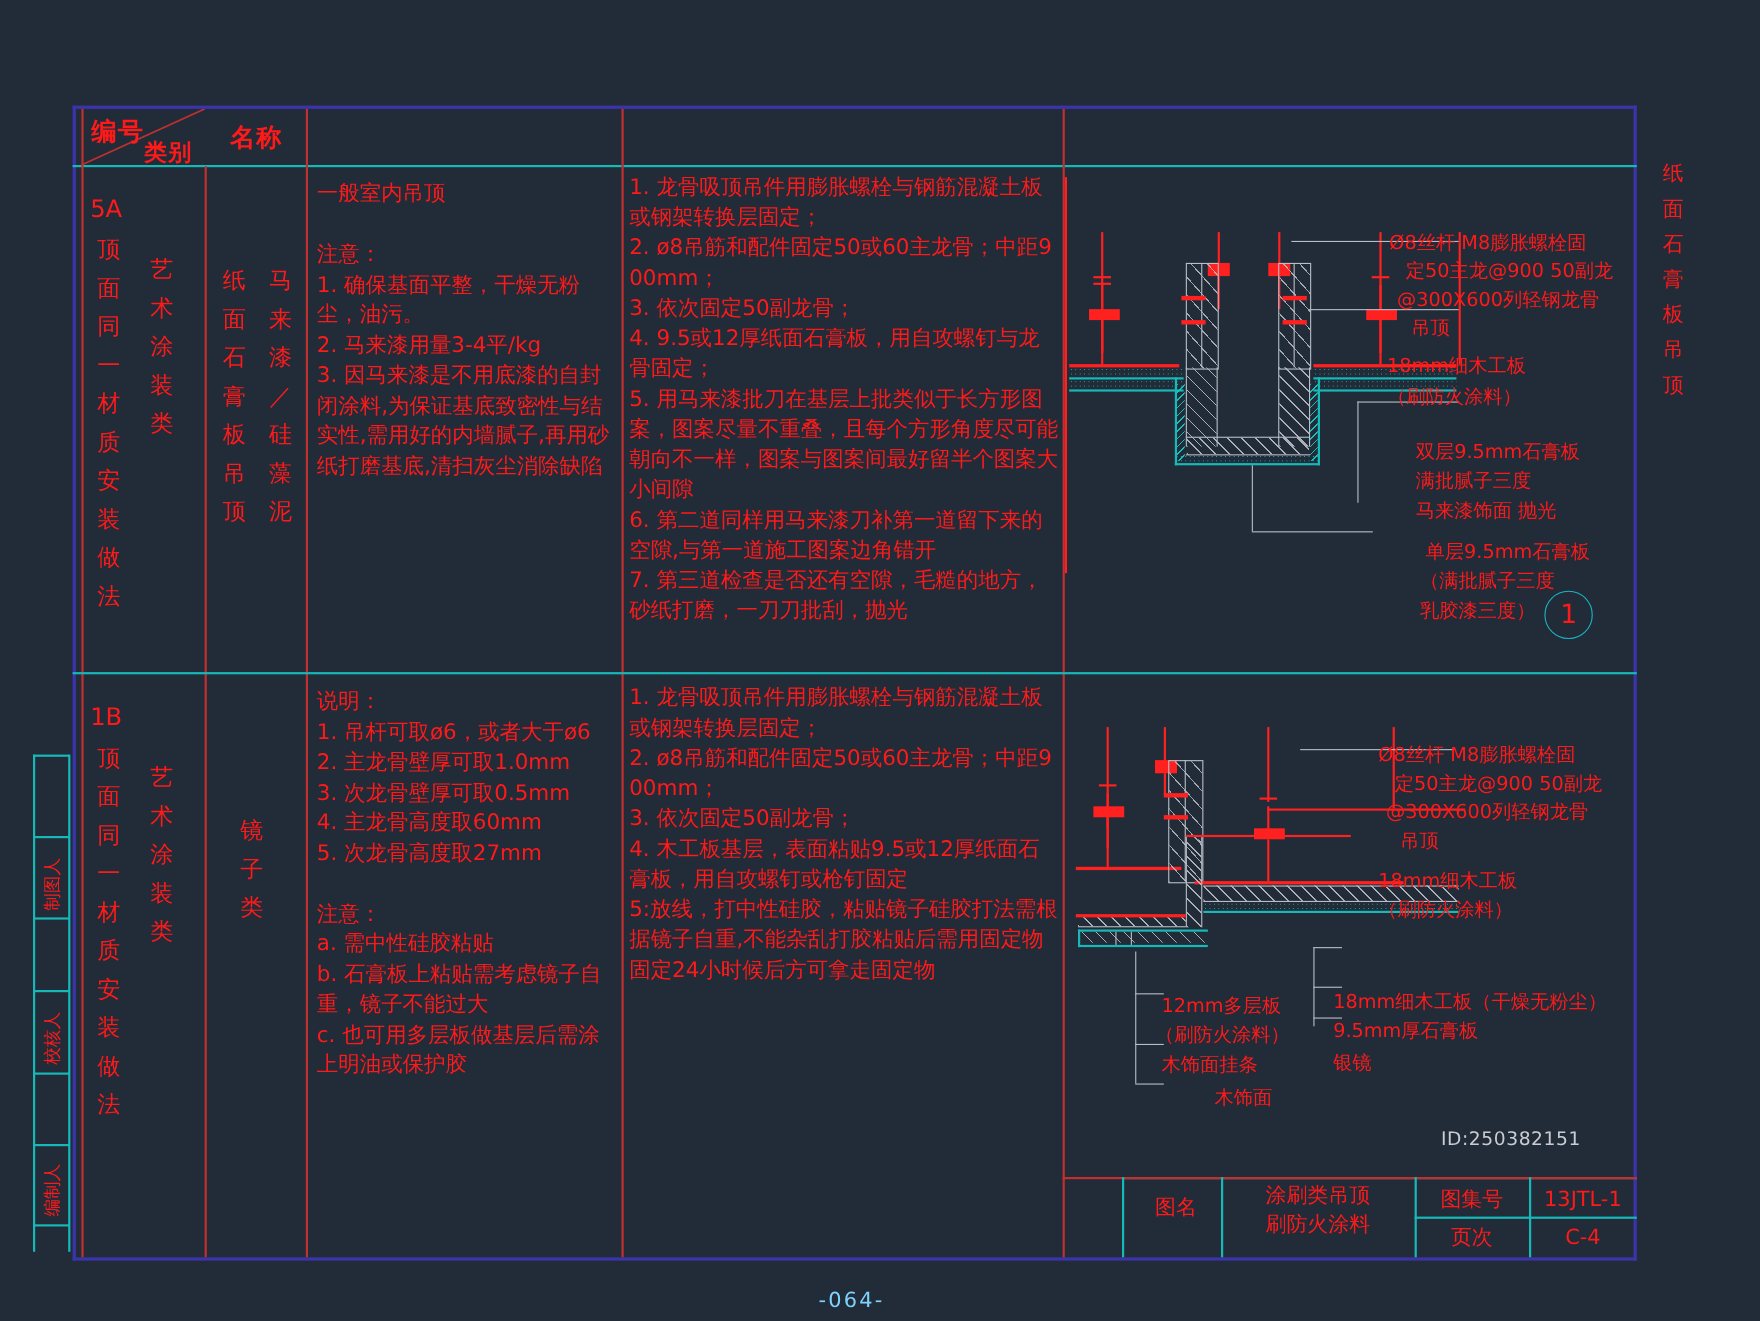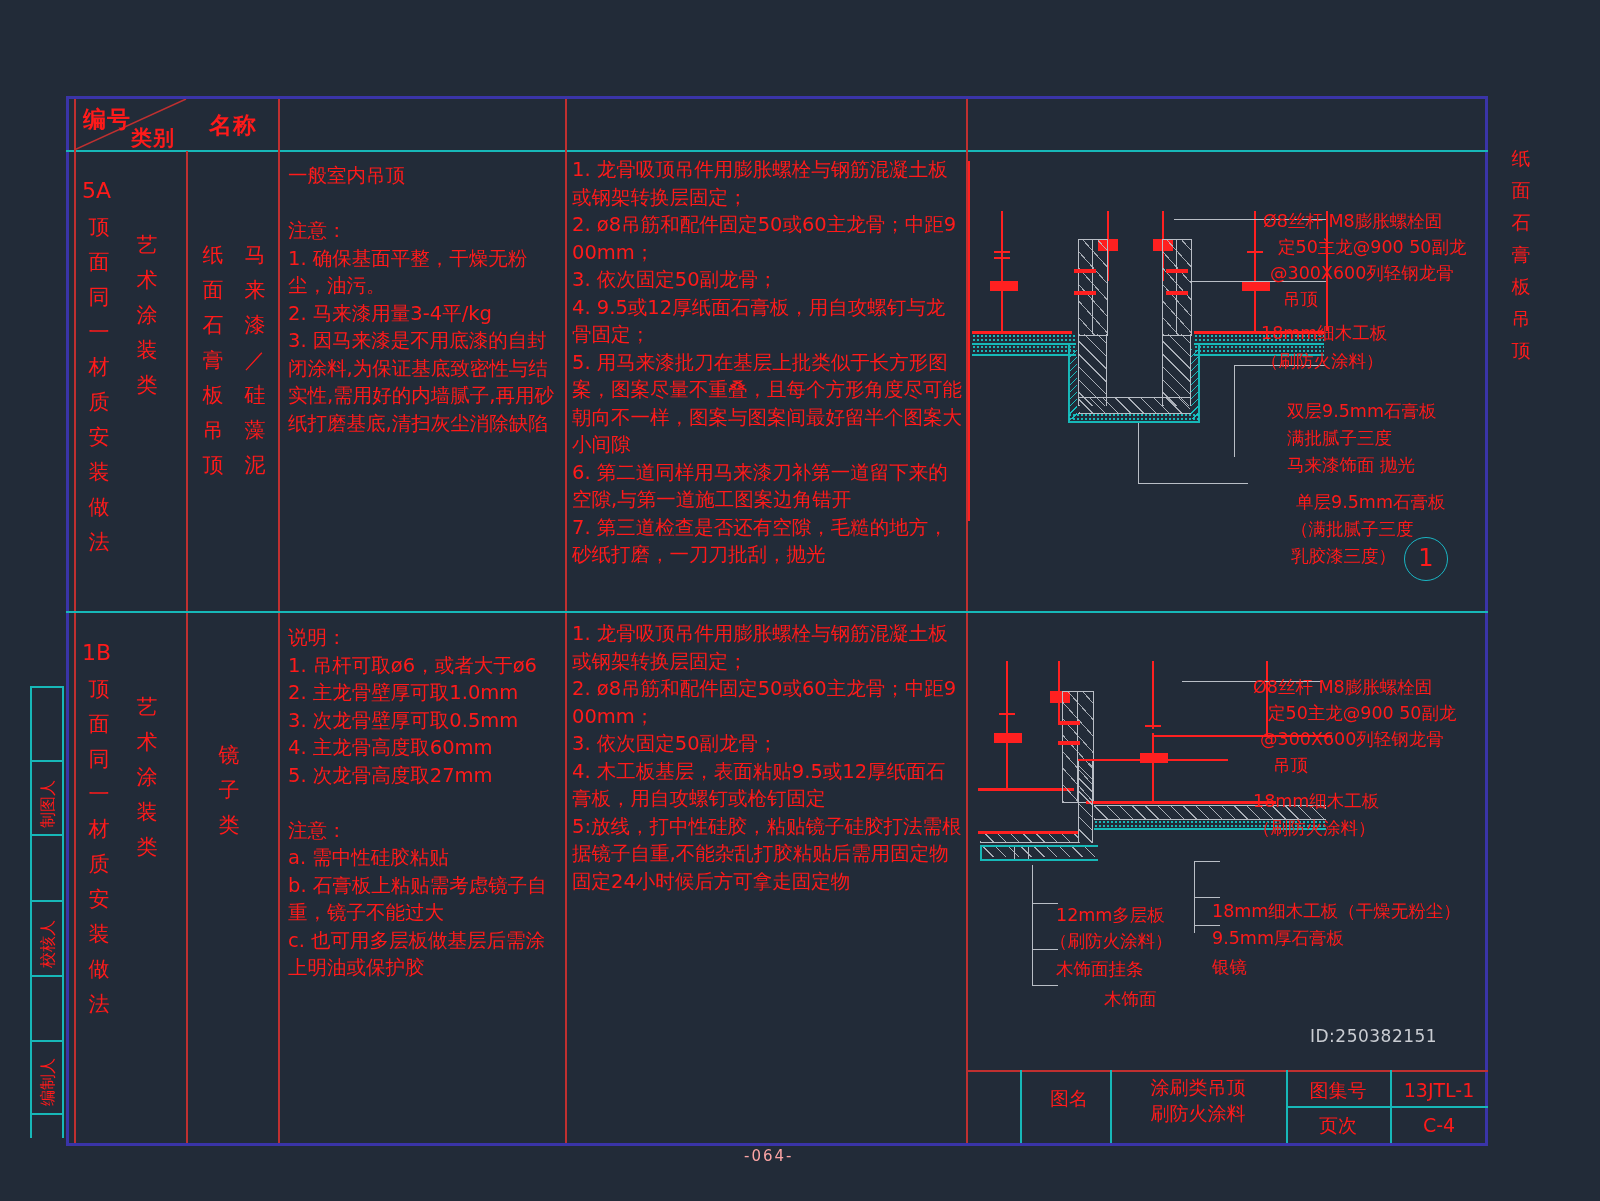--- a/index.html
+++ b/index.html
@@ -22,21 +22,21 @@
   .noteTxt{color:#ff1a1a;font-size:19.5px;line-height:27.5px;white-space:pre-wrap;
            word-break:break-all;}
   .vtxt{color:#ff1a1a;font-size:21px;line-height:35px;text-align:center;
         width:34px;}
   .vtxt span{display:block;}
   .dimTxt{color:#ff1a1a;font-size:17.5px;line-height:26px;white-space:pre;}
 
   .rotL{transform:rotate(-90deg);transform-origin:left top;
         color:#ff1a1a;font-size:16px;white-space:nowrap;}
 
-  .pagenum{color:#fca5a5;font-size:15px;letter-spacing:2px;}
+  .pagenum{color:#7dd3fc;font-size:19px;letter-spacing:2px;margin-top:24px;}
   .idtxt{color:#c9ccd2;font-size:17px;letter-spacing:.5px;}
   .wm{color:#ced2d8;font-size:86px;font-weight:bold;letter-spacing:6px;opacity:.92;}
 
   .tb{color:#ff1a1a;font-size:19px;text-align:center;white-space:pre;line-height:26px;}
 
   .bubble{position:absolute;width:42px;height:42px;border:1.6px solid #19b6c4;
           border-radius:50%;color:#ff1a1a;font-size:24px;text-align:center;
           line-height:40px;}
 
   

